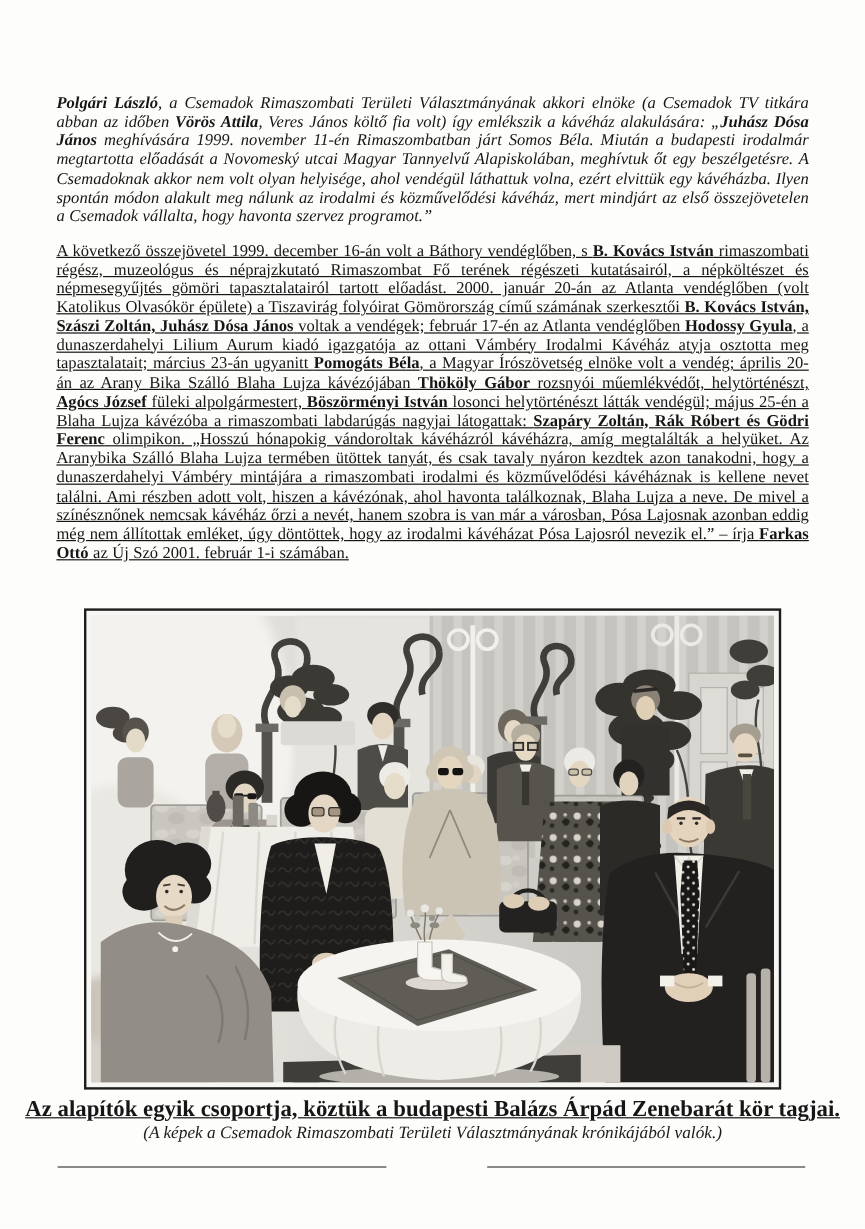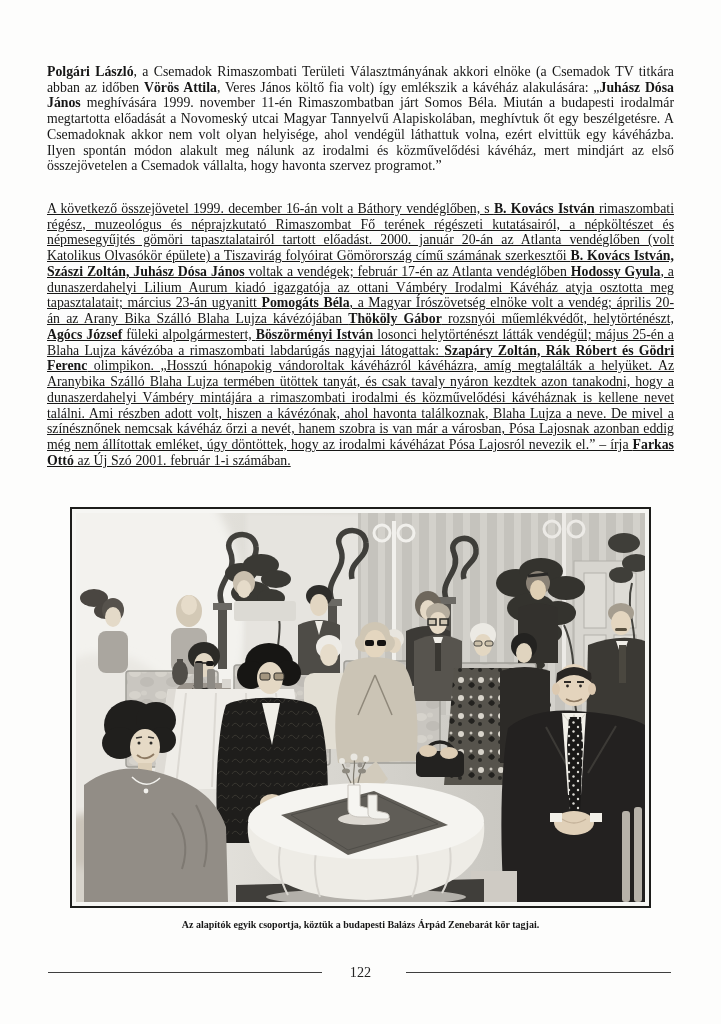--- a/index.html
+++ b/index.html
@@ -1,27 +1,27 @@
 <!DOCTYPE html>
 <html><head>
 <meta charset="utf-8">
 <style>
   html,body{margin:0;padding:0;background:#ffffff;}
   .page{position:relative;width:721px;height:1024px;background:#fdfdfc;overflow:hidden;
         font-family:"Liberation Serif","DejaVu Serif",serif;color:#161616;}
   .para{position:absolute;left:47px;width:627px;text-align:justify;
         font-size:13.8px;line-height:15.75px;letter-spacing:0;word-spacing:0.02em;}
-  #para1{top:50px;}
+  #para1{top:64px;font-style:italic;}
   #para2{top:187px;text-decoration:underline;}
   .para b{font-weight:bold;}
   .photo-frame{position:absolute;left:70px;top:507px;width:581px;height:401px;
         box-sizing:border-box;border:2px solid #1d1d1b;padding:4px;background:#f6f6f3;}
   .photo-frame svg{display:block;}
   .caption{position:absolute;left:0;width:721px;text-align:center;}
-  #caption-bold{top:915px;font-weight:bold;font-size:10px;line-height:19px;}
+  #caption-bold{top:915px;font-weight:bold;font-size:19px;line-height:19px;text-decoration:underline;}
   #caption-italic{top:935px;font-style:italic;font-size:14.4px;line-height:19px;color:#1c1c1c;}
   .footer{position:absolute;top:962px;left:0;width:721px;height:22px;font-size:14.2px;}
   .rule{position:absolute;top:10px;height:0;border-top:1.6px solid #3e3e3e;}
   #rule-left{left:48px;width:274px;}
   #rule-right{left:406px;width:265px;}
   .page-number{position:absolute;left:0;width:100%;top:2px;text-align:center;color:#222;}
 </style>
 </head>
 <body>
 
@@ -314,19 +314,19 @@
           <ellipse cx="270" cy="258" rx="4" ry="2.5" fill="#8e8a80"></ellipse>
             <ellipse cx="286" cy="258" rx="4" ry="2.5" fill="#8e8a80"></ellipse>
           <path d="M272,272 L272,296 C272,302 278,304 284,304 L296,304 C300,304 300,298 295,296 L284,293 L284,272 Z" fill="#f6f5f1" stroke="#c9c5be"></path>
           <path d="M292,282 L292,300 C292,305 297,306 302,306 L311,306 C314,306 314,301 310,300 L301,298 L301,282 Z" fill="#f2f1ec" stroke="#c9c5be"></path>
         </g>
       </g>
     </svg>
   </div>
 
   <div class="caption" id="caption-bold">Az alapítók egyik csoportja, köztük a budapesti Balázs Árpád Zenebarát kör tagjai.</div>
+  <div class="caption" id="caption-italic">(A képek a Csemadok Rimaszombati Területi Választmányának krónikájából valók.)</div>
 
   <div class="footer">
     <div class="rule" id="rule-left"></div>
-    <div class="page-number">122</div>
     <div class="rule" id="rule-right"></div>
   </div>
 </div>
 
 </body></html>

